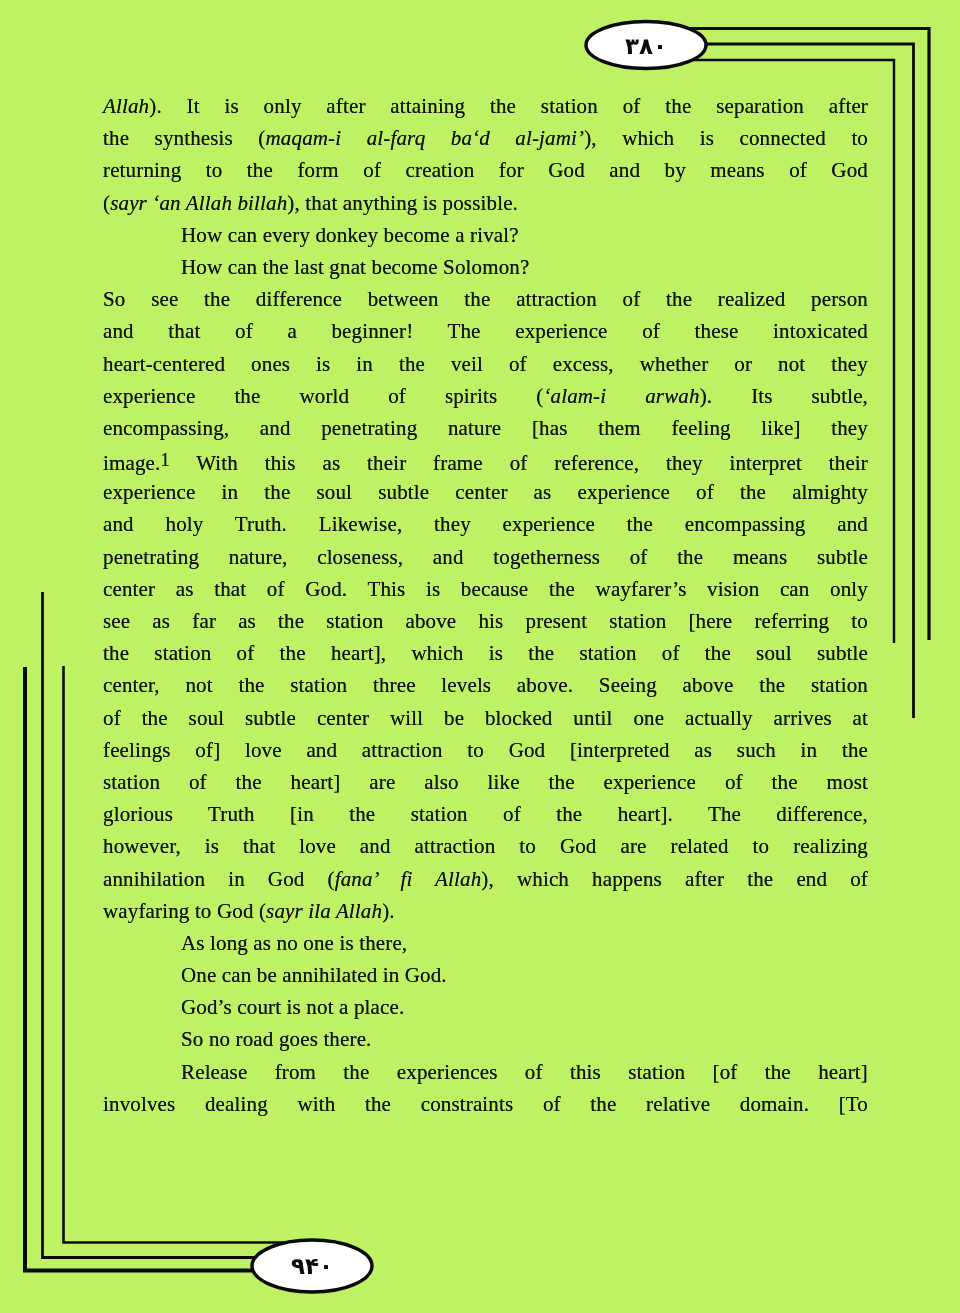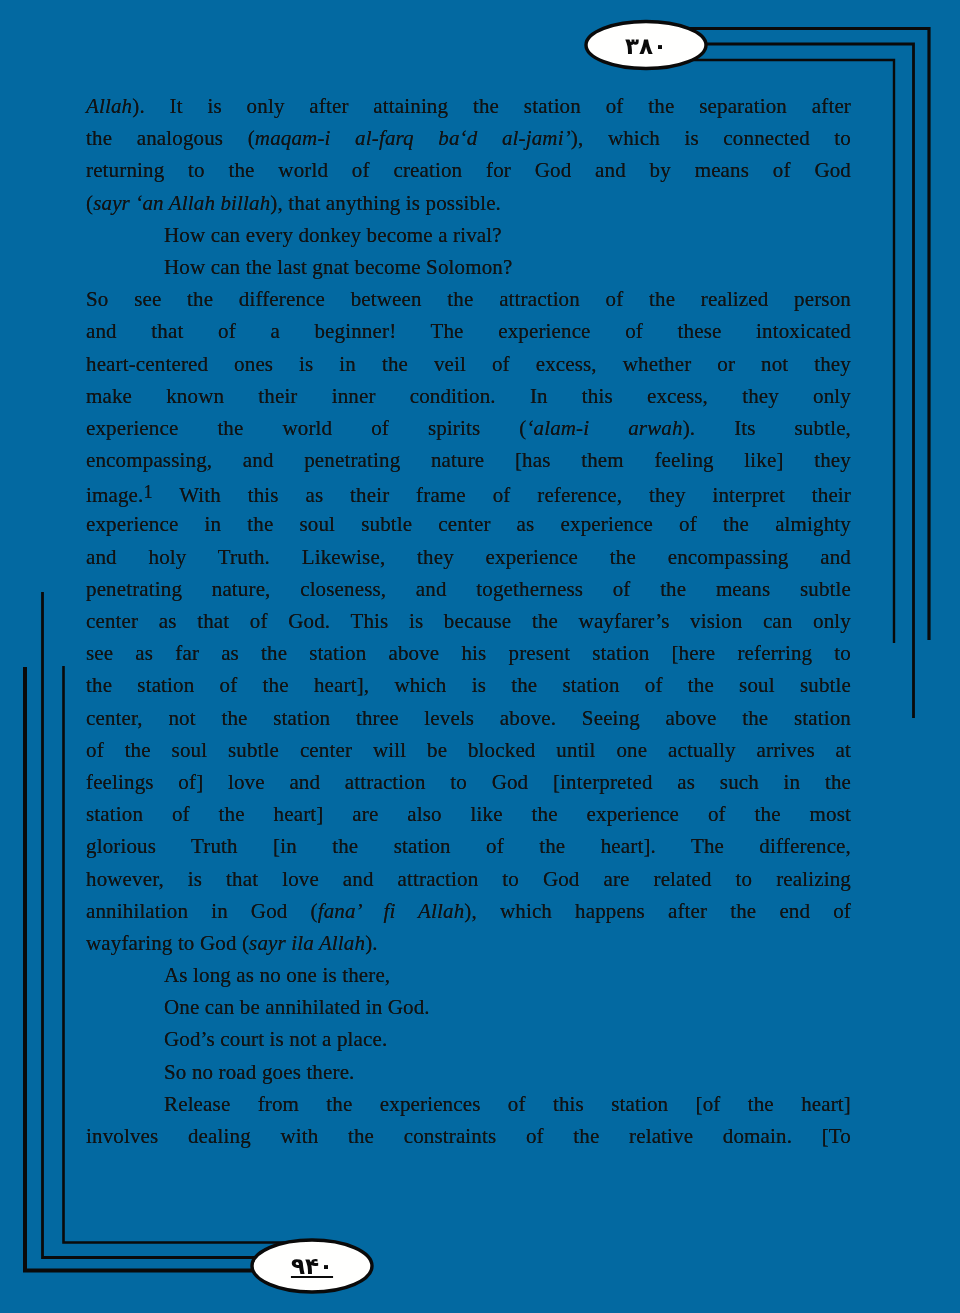--- a/index.html
+++ b/index.html
@@ -1,39 +1,39 @@
 <!DOCTYPE html>
 <html><head>
 <meta charset="utf-8">
 <style>
   html,body { margin:0; padding:0; background:#e8e8e8; }
   .page {
     position:relative; width:960px; height:1313px;
-    background:#0369a1; overflow:hidden;
+    background:#bef264; overflow:hidden;
     font-family:"Liberation Serif", serif; color:#121212;
   }
   .frame-svg { position:absolute; left:0; top:0; width:960px; height:1313px; pointer-events:none; }
-  .text-block { position:absolute; left:86px; top:90px; width:765px; }
+  .text-block { position:absolute; left:103px; top:90px; width:765px; }
   .line {
     height:32.2px; line-height:32.2px; font-size:21px;
     letter-spacing:0.15px; white-space:nowrap;
     text-align:justify; text-align-last:justify; white-space:normal;
     text-shadow:0 0 0.6px rgba(10,10,10,0.75);
   }
   .line.no-just { text-align:right; text-align-last:left; }
   .line.indent { padding-left:78px; }
   .seg-i { font-style:italic; }
   .seg-sup { font-size:0.88em; vertical-align:0.22em; letter-spacing:0; }
   .page-num {
     position:absolute; width:120px; text-align:center;
     font-family:"DejaVu Sans", sans-serif; font-weight:700; font-size:23px;
     color:#0a0a0a; line-height:28px;
   }
   .page-num.top { left:586px; top:32px; }
-  .page-num.bottom { left:252px; top:1252px;text-decoration:underline; }
+  .page-num.bottom { left:252px; top:1252px; }
 </style>
 </head>
 <body>
 
 <div class="page">
 
   <svg class="frame-svg" viewBox="0 0 960 1313" xmlns="http://www.w3.org/2000/svg">
 
     <path d="M 640 28.5 H 929 V 640" fill="none" stroke="#0a0a0a" stroke-width="3.2"></path>
     <path d="M 640 44 H 913.5 V 718" fill="none" stroke="#0a0a0a" stroke-width="2.8"></path>
@@ -45,29 +45,28 @@
 
     <ellipse cx="646" cy="45" rx="60" ry="23.5" fill="#fffffe" stroke="#0a0a0a" stroke-width="3.4"></ellipse>
     <ellipse cx="312" cy="1266" rx="60" ry="26" fill="#fffffe" stroke="#0a0a0a" stroke-width="3.4"></ellipse>
   </svg>
 
   <div class="page-num top">۳۸۰</div>
   <div class="page-num bottom">۹۴۰</div>
 
   <div class="text-block" id="text-block">
       <div class="line"><span class="seg-i">Allah</span><span>). It is only after attaining the station of the separation after</span></div>
-      <div class="line"><span>the analogous (</span><span class="seg-i">maqam-i al-farq ba‘d al-jami’</span><span>), which is connected to</span></div>
-      <div class="line"><span>returning to the world of creation for God and by means of God</span></div>
+      <div class="line"><span>the synthesis (</span><span class="seg-i">maqam-i al-farq ba‘d al-jami’</span><span>), which is connected to</span></div>
+      <div class="line"><span>returning to the form of creation for God and by means of God</span></div>
       <div class="line no-just"><span>(</span><span class="seg-i">sayr ‘an Allah billah</span><span>), that anything is possible.</span></div>
       <div class="line indent no-just"><span>How can every donkey become a rival?</span></div>
       <div class="line indent no-just"><span>How can the last gnat become Solomon?</span></div>
       <div class="line"><span>So see the difference between the attraction of the realized person</span></div>
       <div class="line"><span>and that of a beginner! The experience of these intoxicated</span></div>
       <div class="line"><span>heart-centered ones is in the veil of excess, whether or not they</span></div>
-      <div class="line"><span>make known their inner condition. In this excess, they only</span></div>
       <div class="line"><span>experience the world of spirits (</span><span class="seg-i">‘alam-i arwah</span><span>). Its subtle,</span></div>
       <div class="line"><span>encompassing, and penetrating nature [has them feeling like] they</span></div>
       <div class="line"><span>image.</span><span class="seg-sup">1</span><span> With this as their frame of reference, they interpret their</span></div>
       <div class="line"><span>experience in the soul subtle center as experience of the almighty</span></div>
       <div class="line"><span>and holy Truth. Likewise, they experience the encompassing and</span></div>
       <div class="line"><span>penetrating nature, closeness, and togetherness of the means subtle</span></div>
       <div class="line"><span>center as that of God. This is because the wayfarer’s vision can only</span></div>
       <div class="line"><span>see as far as the station above his present station [here referring to</span></div>
       <div class="line"><span>the station of the heart], which is the station of the soul subtle</span></div>
       <div class="line"><span>center, not the station three levels above. Seeing above the station</span></div>

